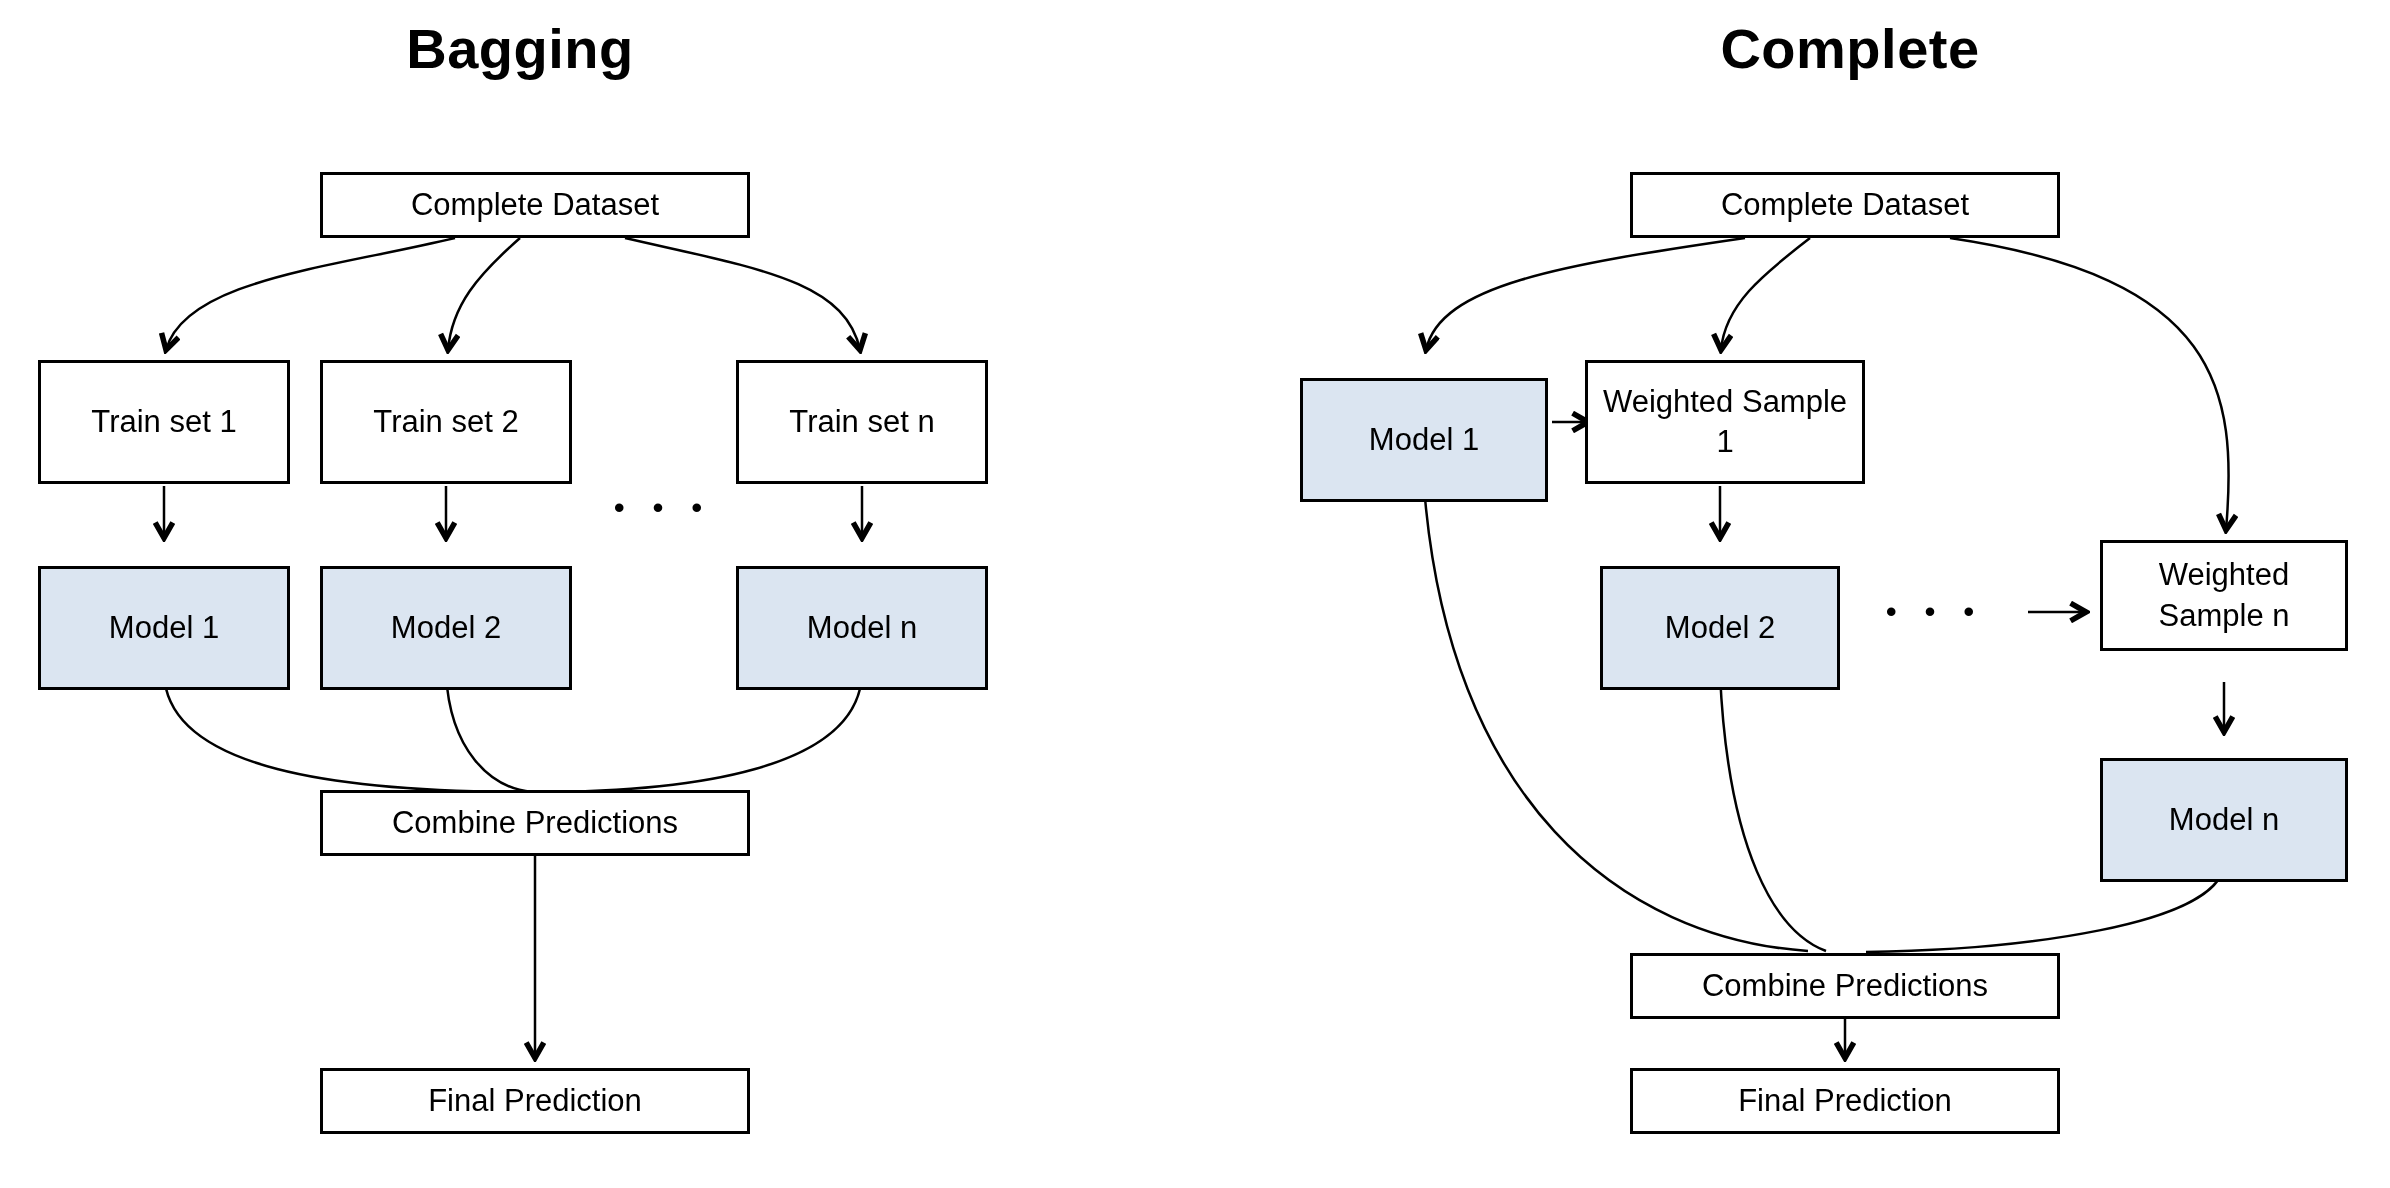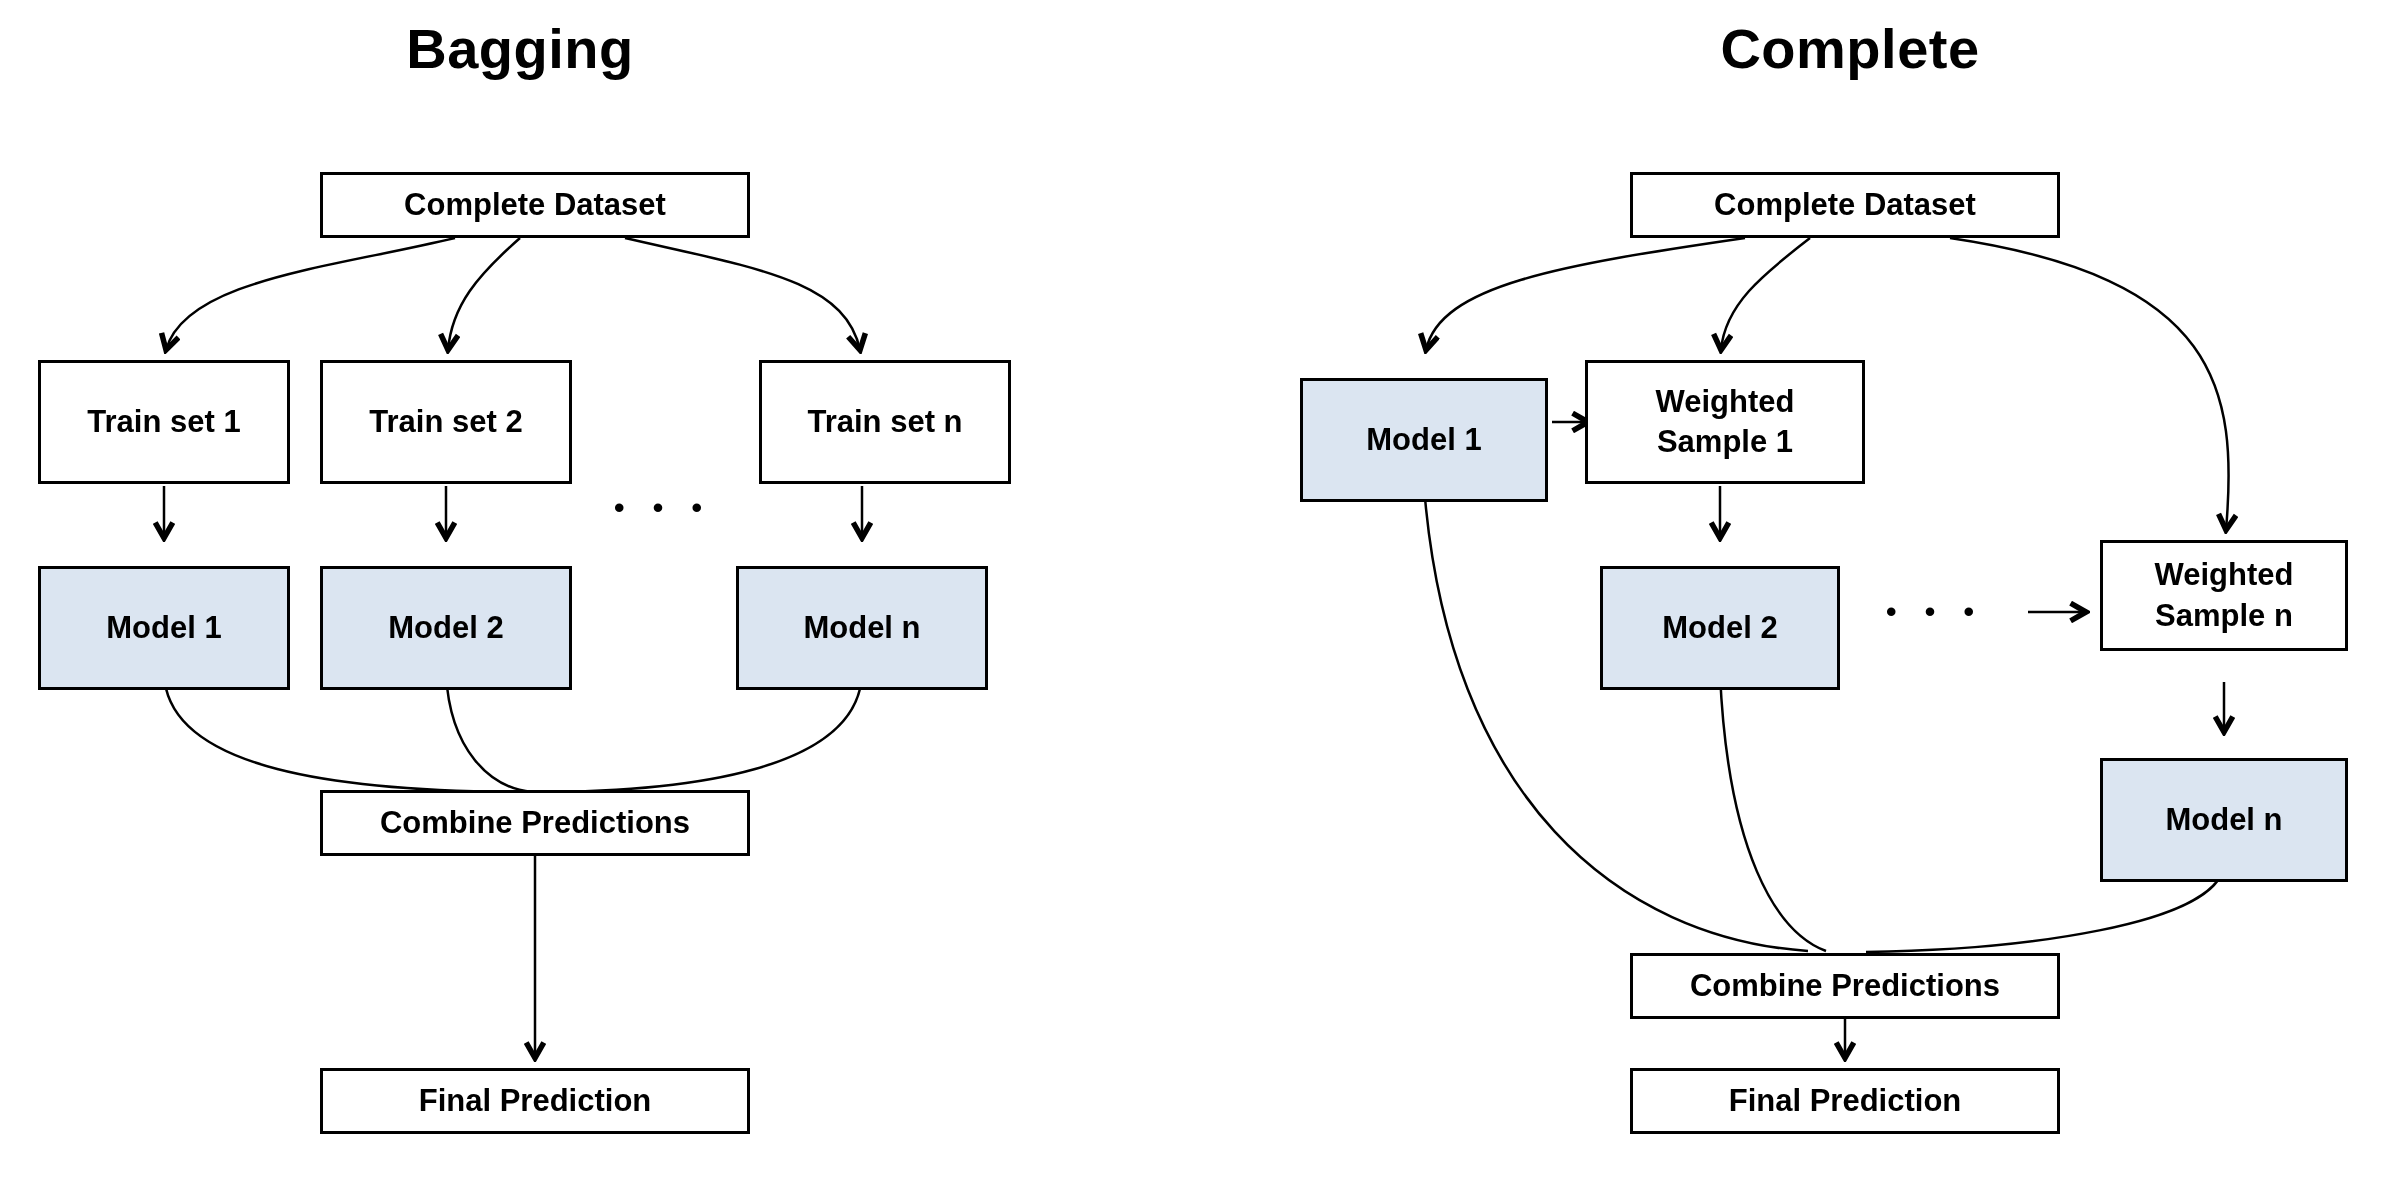--- a/index.html
+++ b/index.html
@@ -40,21 +40,21 @@
   .box{
     position:absolute;
     z-index:1;
     border:3.5px solid #000;
     background:#fff;
     display:flex;
     align-items:center;
     justify-content:center;
     text-align:center;
     font-size:31px;
-    font-weight:700;
+    font-weight:400;
     color:#000;
     line-height:1.3;
     padding:0 10px;
   }
   .box.blue{ background:var(--model-fill);margin-top:18px; }
   .dots{
     position:absolute;
     z-index:1;
     display:flex;
     align-items:center;
@@ -100,21 +100,21 @@
     <path d="M 2224 866 C 2215 925, 2020 950, 1866 952"></path>
     <path d="M 1845 1018 L 1845 1058" marker-end="url(#arrow)"></path>
   </svg>
 
   <div class="diagram-title" style="left:335px;top:16px;width:370px;">Bagging</div>
 
   <div class="box" style="left:320px;top:172px;width:430px;height:66px;">Complete Dataset</div>
 
   <div class="box" style="left:38px;top:360px;width:252px;height:124px;">Train set 1</div>
   <div class="box" style="left:320px;top:360px;width:252px;height:124px;">Train set 2</div>
-  <div class="box" style="left:736px;top:360px;width:252px;height:124px;margin-left:23px;">Train set n</div>
+  <div class="box" style="left:736px;top:360px;width:252px;height:124px;">Train set n</div>
 
   <div class="dots" style="left:590px;top:478px;width:146px;height:60px;">• • •</div>
 
   <div class="box blue" style="left:38px;top:548px;width:252px;height:124px;">Model 1</div>
   <div class="box blue" style="left:320px;top:548px;width:252px;height:124px;">Model 2</div>
   <div class="box blue" style="left:736px;top:548px;width:252px;height:124px;">Model n</div>
 
   <div class="box" style="left:320px;top:790px;width:430px;height:66px;">Combine Predictions</div>
 
   <div class="box" style="left:320px;top:1068px;width:430px;height:66px;">Final Prediction</div>

